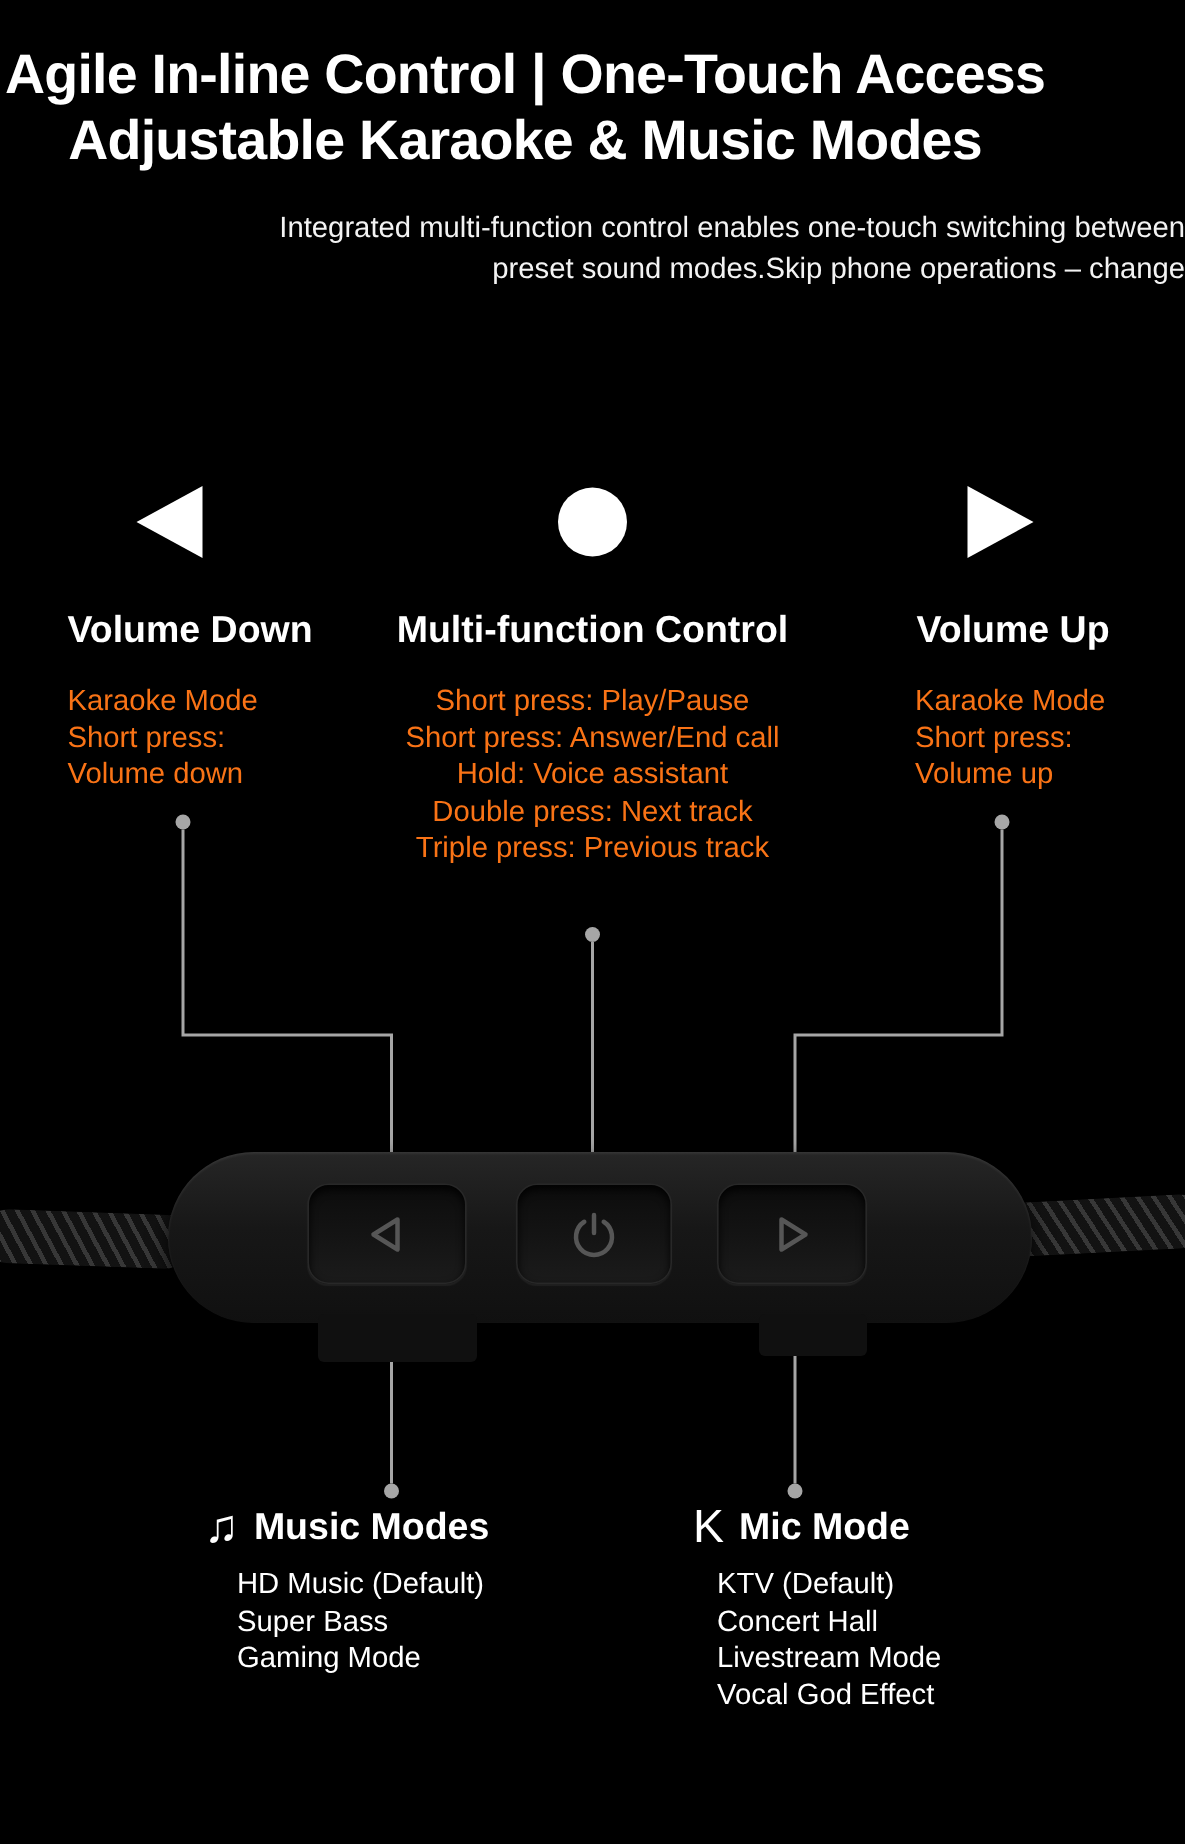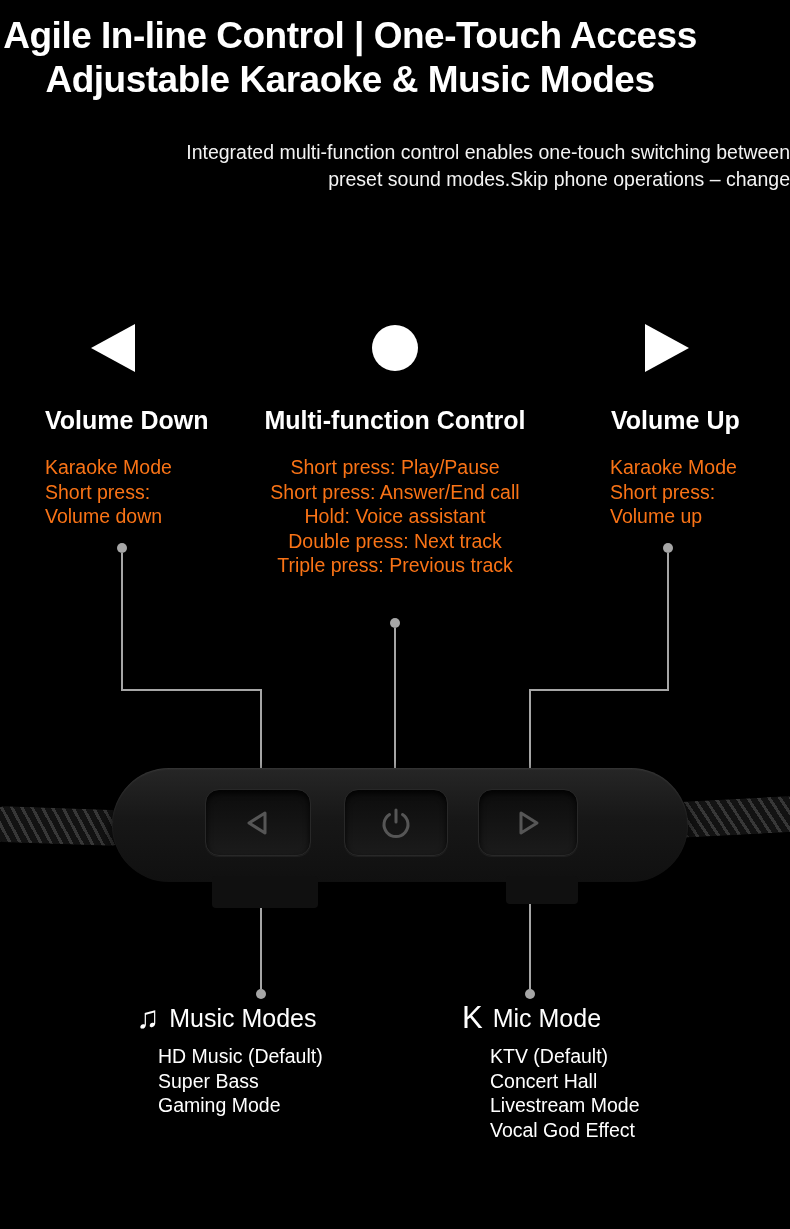--- a/index.html
+++ b/index.html
@@ -3,21 +3,21 @@
 <meta charset="utf-8">
 <style>
   * { margin:0; padding:0; box-sizing:border-box; }
   html,body { background:#000; }
   .page {
     position:relative; width:790px; height:1229px; background:#000;
     color:#fff; font-family:"Liberation Sans", sans-serif; overflow:hidden;
   }
 
   
-  .title { position:absolute; top:14px; left:0; width:700px; text-align:center;
+  .title { position:absolute; top:28px; left:0; width:700px; text-align:center;
            font-weight:700; font-size:37px; line-height:44px; letter-spacing:-0.5px; }
   .title span { display:block; }
   .desc { position:absolute; top:139px; left:0; width:790px; text-align:right;
           font-size:19.5px; line-height:27px; color:#f3f3f3; font-weight:400; }
   .desc span { display:block; }
 
   
   .tri-left  { position:absolute; top:324px; left:91px;  width:0; height:0;
                border-top:24px solid transparent; border-bottom:24px solid transparent;
                border-right:44px solid #fff; }
@@ -70,24 +70,24 @@
   .rbtn-center { left:344px; width:104px; }
   .rbtn-right  { left:478px; width:100px; }
   .rbtn svg { display:block; }
 
   
   .mode-block { position:absolute; top:1002px; }
   .music-block { left:136px; }
   .mic-block   { left:462px; }
   .mode-head { display:flex; align-items:flex-end; gap:10px; }
   .mode-icon { font-size:31px; line-height:32px; font-weight:400; }
-  .mode-title { font-size:25px; font-weight:400; line-height:32px; }
+  .mode-title { font-size:25px; font-weight:700; line-height:32px; }
   .mode-list { list-style:none; margin-top:10px; margin-left:22px;
                font-size:19.5px; line-height:24.5px; }
-  .mic-block .mode-list { margin-left:28px; }
+  .mic-block .mode-list { margin-left:16px; }
 </style>
 </head>
 <body>
 
 <div class="page">
 
   <h1 class="title">
     <span>Agile In-line Control | One-Touch Access</span>
     <span>Adjustable Karaoke &amp; Music Modes</span>
   </h1>

